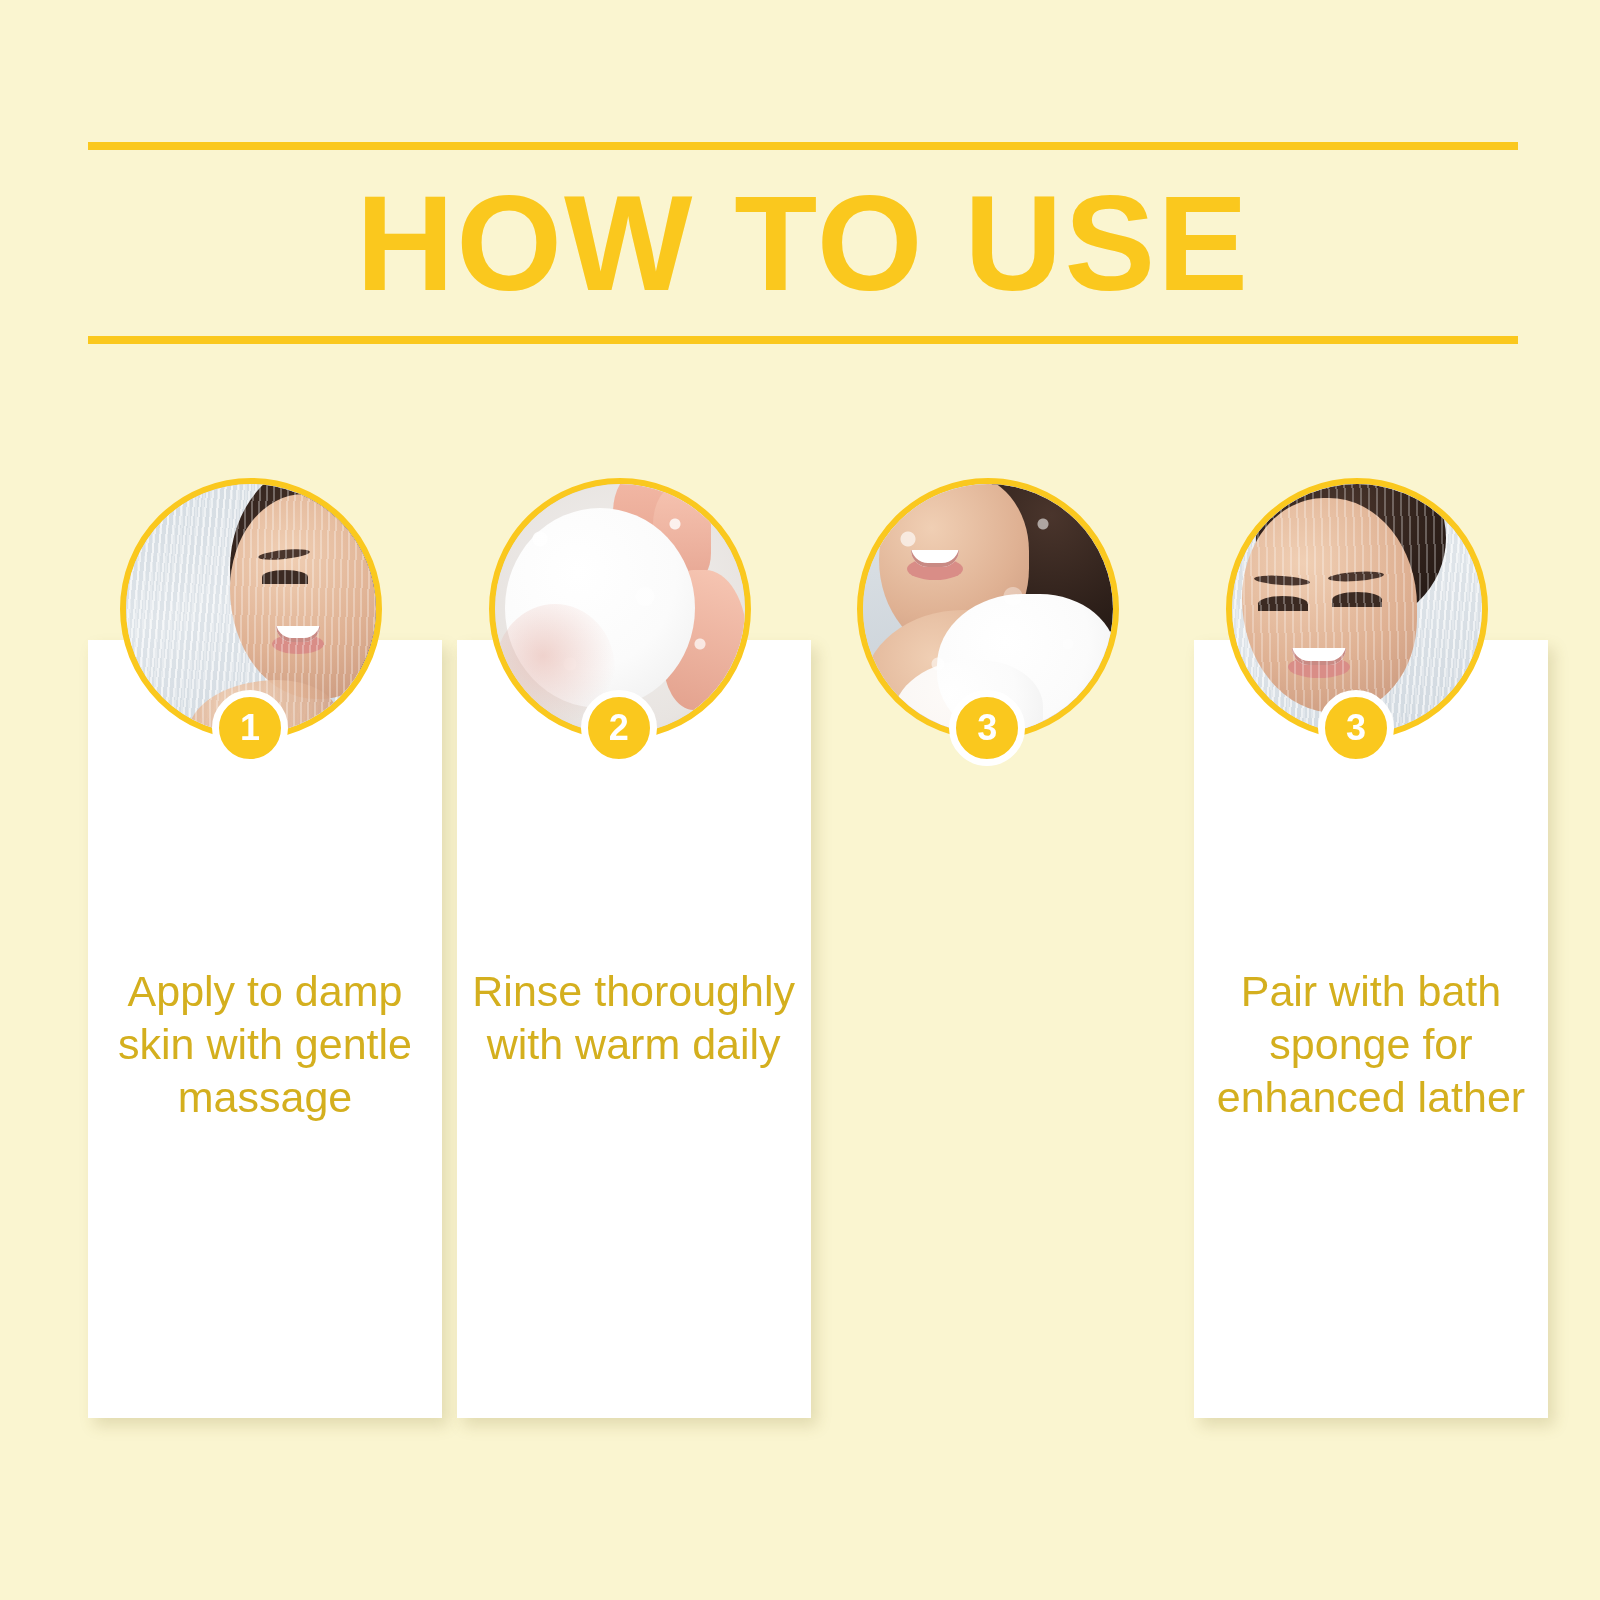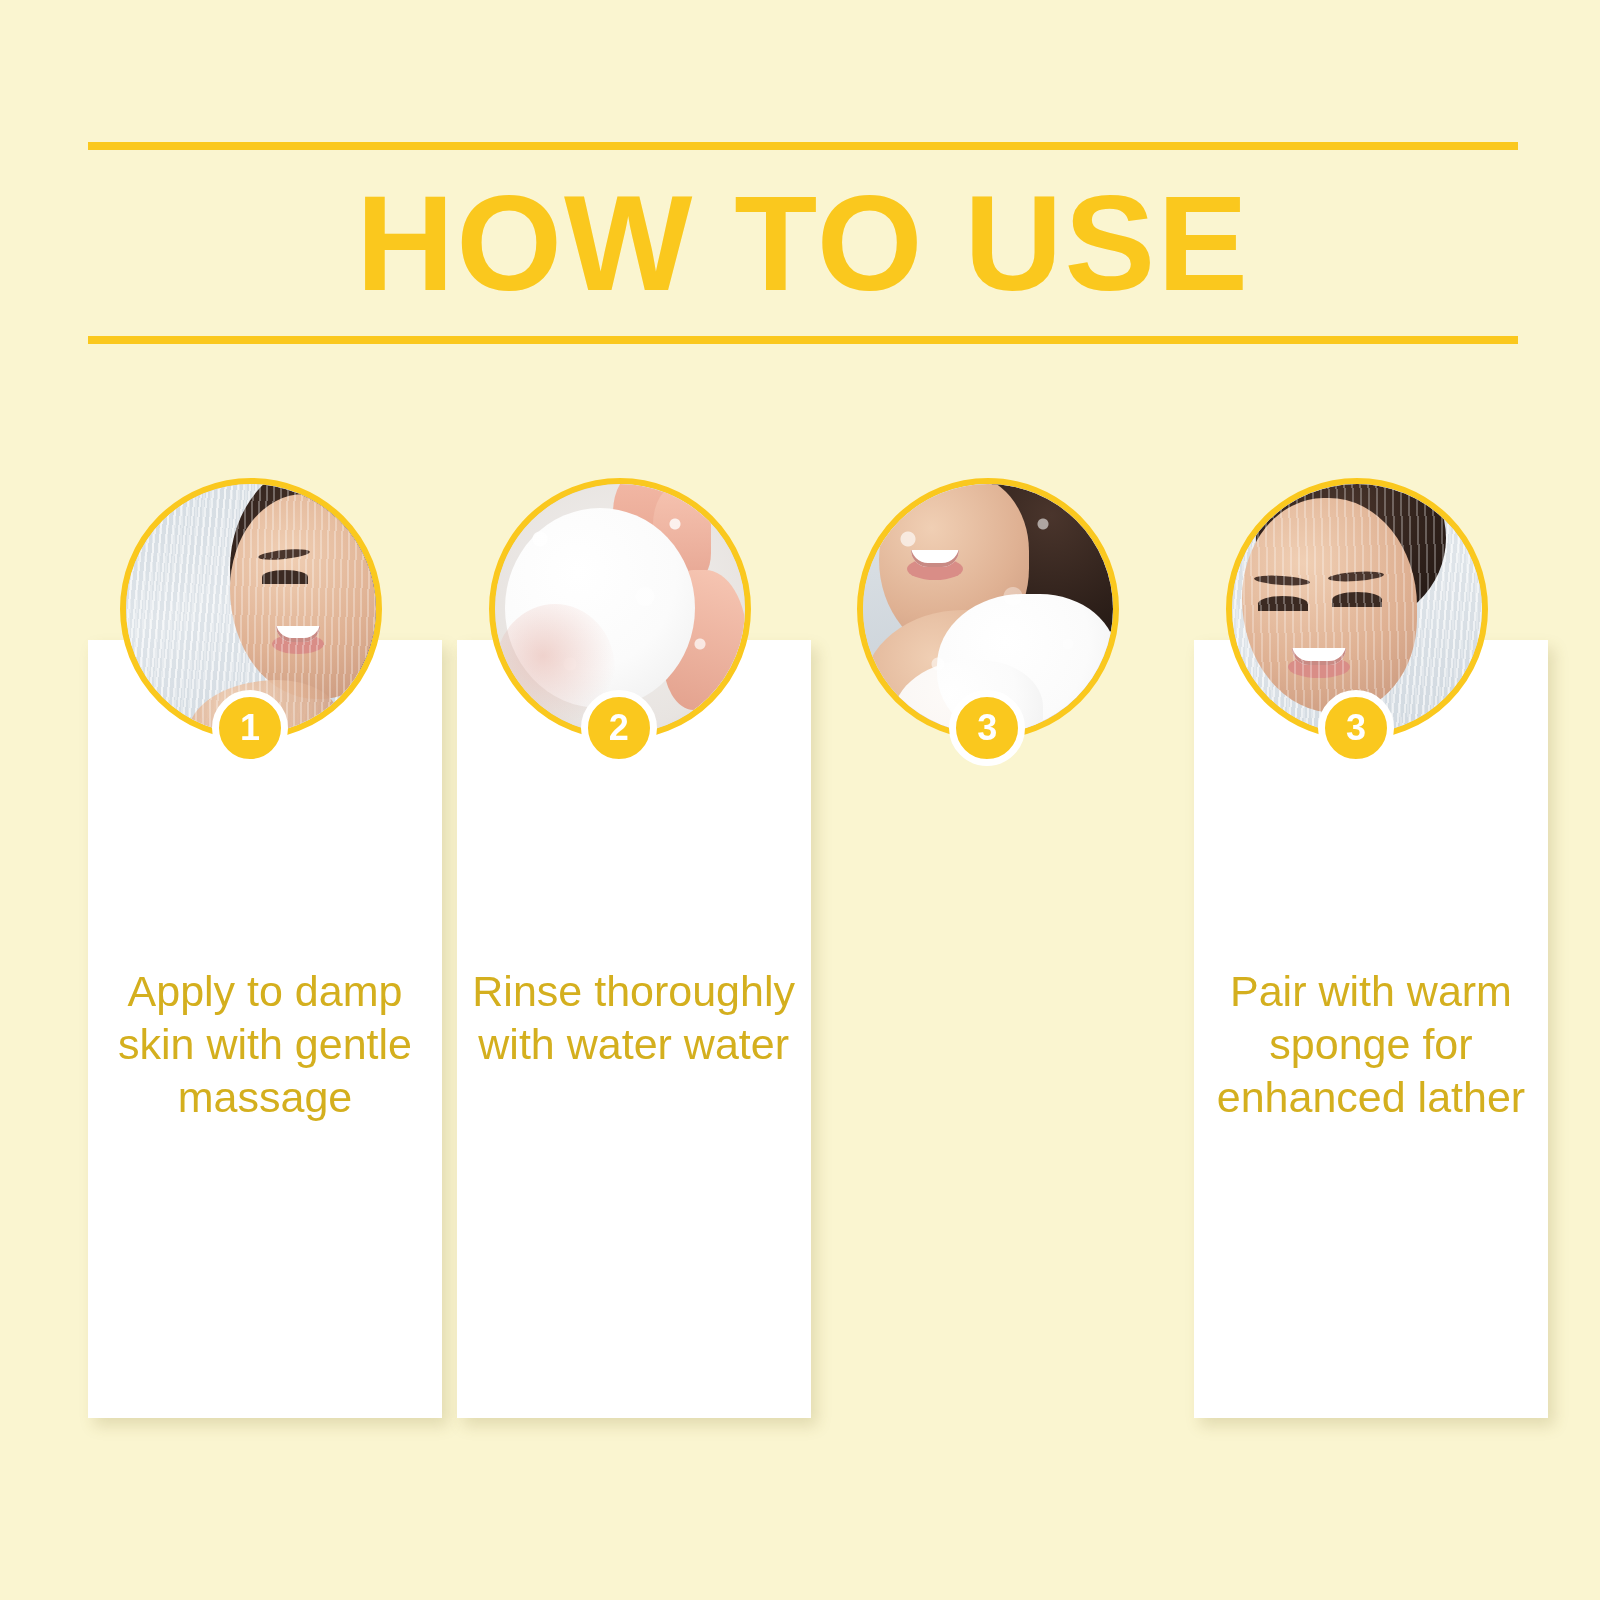--- a/index.html
+++ b/index.html
@@ -215,21 +215,21 @@
           <div class="smile" style="left:150px; top:142px; width:44px; height:16px;"></div>
           <div class="skin" style="left:62px; top:196px; width:150px; height:90px; border-radius:60% 40% 0 0; opacity:.9;"></div>
           <div style="position:absolute; inset:0; background:repeating-linear-gradient(92deg, rgba(255,255,255,0.30) 0 2px, rgba(255,255,255,0) 2px 7px);"></div>
         </div>
       </div>
       <div class="badge">1</div>
     </div>
 
     <div class="step">
       <div class="card">
-        <div class="card-text">Rinse thoroughly with water water</div>
+        <div class="card-text">Rinse thoroughly with warm daily</div>
       </div>
       <div class="photo">
         <div class="photo-inner">
           <div style="position:absolute; inset:0; background:radial-gradient(circle at 50% 45%, #f3f1ef 0%, #e8e4e1 70%, #d9d4d0 100%);"></div>
           <div class="skin" style="left:118px; top:-12px; width:62px; height:100px; border-radius:40% 40% 30% 30%; background:linear-gradient(180deg,#f3b9a6,#e5a28e);"></div>
           <div class="skin" style="left:158px; top:2px; width:58px; height:96px; border-radius:40% 40% 30% 30%; background:linear-gradient(180deg,#f6c3b0,#e7a794);"></div>
           <div class="skin" style="left:168px; top:86px; width:84px; height:140px; border-radius:40% 55% 55% 40%; background:linear-gradient(200deg,#f7c7b4,#e3a18d);"></div>
           <div class="foam" style="left:10px; top:24px; width:190px; height:200px;"></div>
           <div class="bubbles"></div>
           <div style="position:absolute; left:0; top:120px; width:120px; height:130px; border-radius:50%; background:radial-gradient(circle at 40% 40%, rgba(229,176,166,.55), rgba(255,255,255,0) 70%);"></div>
@@ -250,21 +250,21 @@
           <div class="foam" style="left:74px; top:110px; width:180px; height:150px; border-radius:50% 45% 55% 50%;"></div>
           <div class="foam" style="left:30px; top:176px; width:150px; height:110px; border-radius:55% 45% 50% 50%; opacity:.92;"></div>
           <div class="bubbles" style="opacity:.7;"></div>
         </div>
       </div>
       <div class="badge">3</div>
     </div>
 
     <div class="step">
       <div class="card">
-        <div class="card-text">Pair with warm sponge for enhanced lather</div>
+        <div class="card-text">Pair with bath sponge for enhanced lather</div>
       </div>
       <div class="photo">
         <div class="photo-inner">
           <div class="shower-bg"></div>
           <div class="hair" style="left:24px; top:-36px; width:190px; height:180px;"></div>
           <div class="skin" style="left:10px; top:14px; width:175px; height:215px; border-radius:48% 52% 45% 55%;"></div>
           <div class="brow" style="left:22px; top:92px; width:56px; height:9px; transform:rotate(4deg);"></div>
           <div class="brow" style="left:96px; top:88px; width:56px; height:9px; transform:rotate(-4deg);"></div>
           <div class="lash" style="left:26px; top:112px; width:50px; height:15px;"></div>
           <div class="lash" style="left:100px; top:108px; width:50px; height:15px;"></div>

